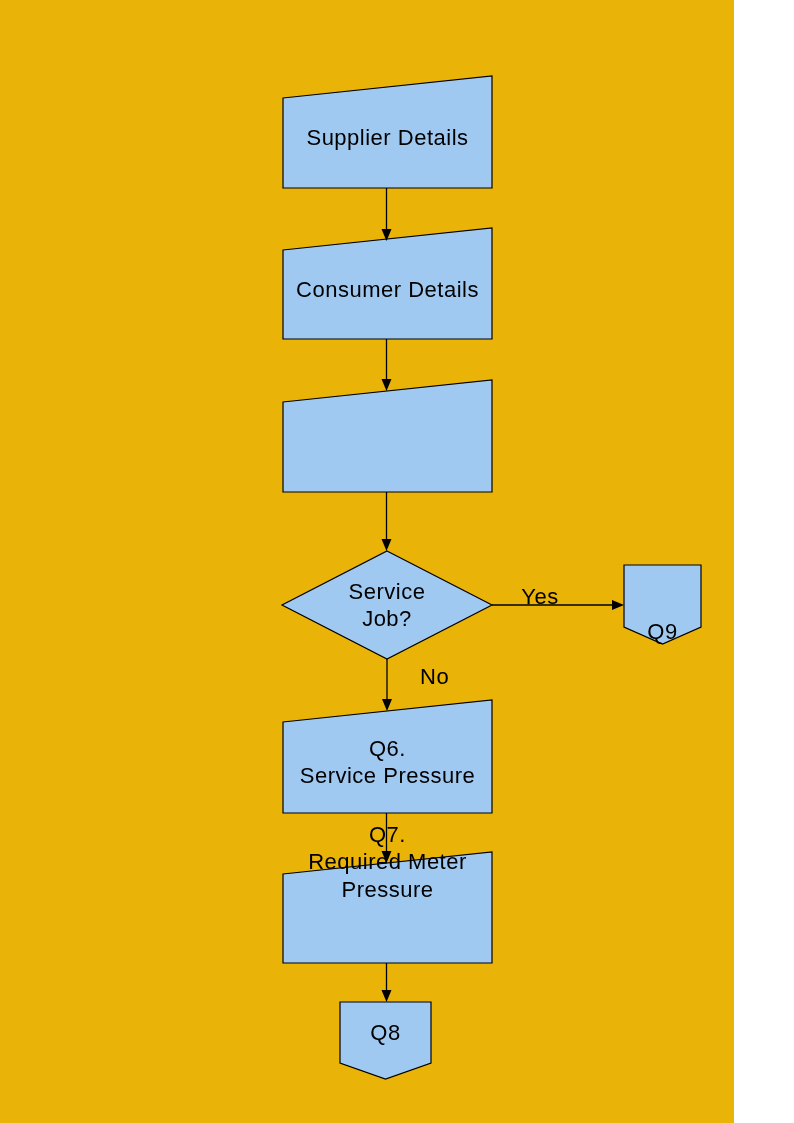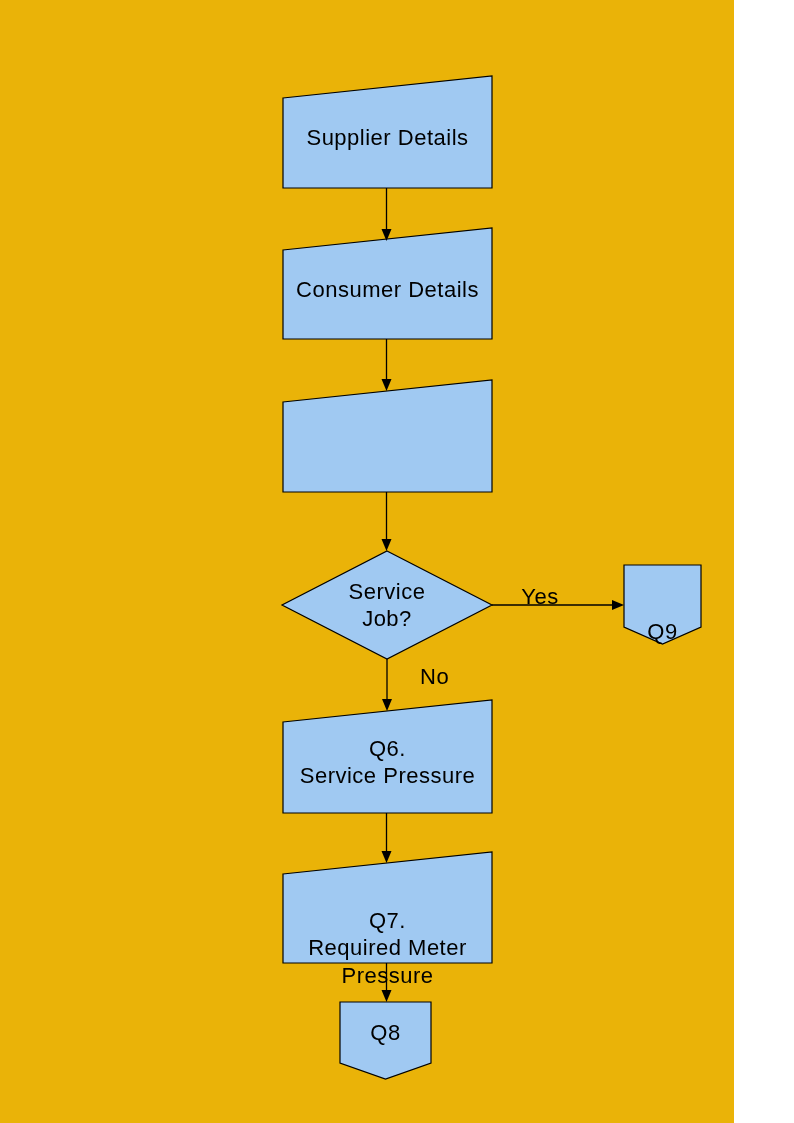--- a/index.html
+++ b/index.html
@@ -87,21 +87,21 @@
 
 
   <div class="label" style="left:282px; top:551px; width:210px; height:108px;">Service
 Job?</div>
 
   <div class="label" style="left:624px; top:565px; width:77px; height:62px;margin-top:36px;">Q9</div>
 
   <div class="label" style="left:283px; top:711px; width:209px; height:102px;">Q6.
 Service Pressure</div>
 
-  <div class="label" style="left:283px; top:898px; width:209px; height:100px;">Q7.
+  <div class="label" style="left:283px; top:812px; width:209px; height:100px;">Q7.
 Required Meter
 Pressure</div>
 
   <div class="label" style="left:340px; top:1002px; width:91px; height:61px;">Q8</div>
 
   <div class="edge-label" style="left:498px; top:572px; width:84px; height:26px;margin-top:12px;">Yes</div>
 
   <div class="edge-label left-align" style="left:396px; top:664px; width:60px; height:26px;margin-left:24px;">No</div>
 </div>
 

